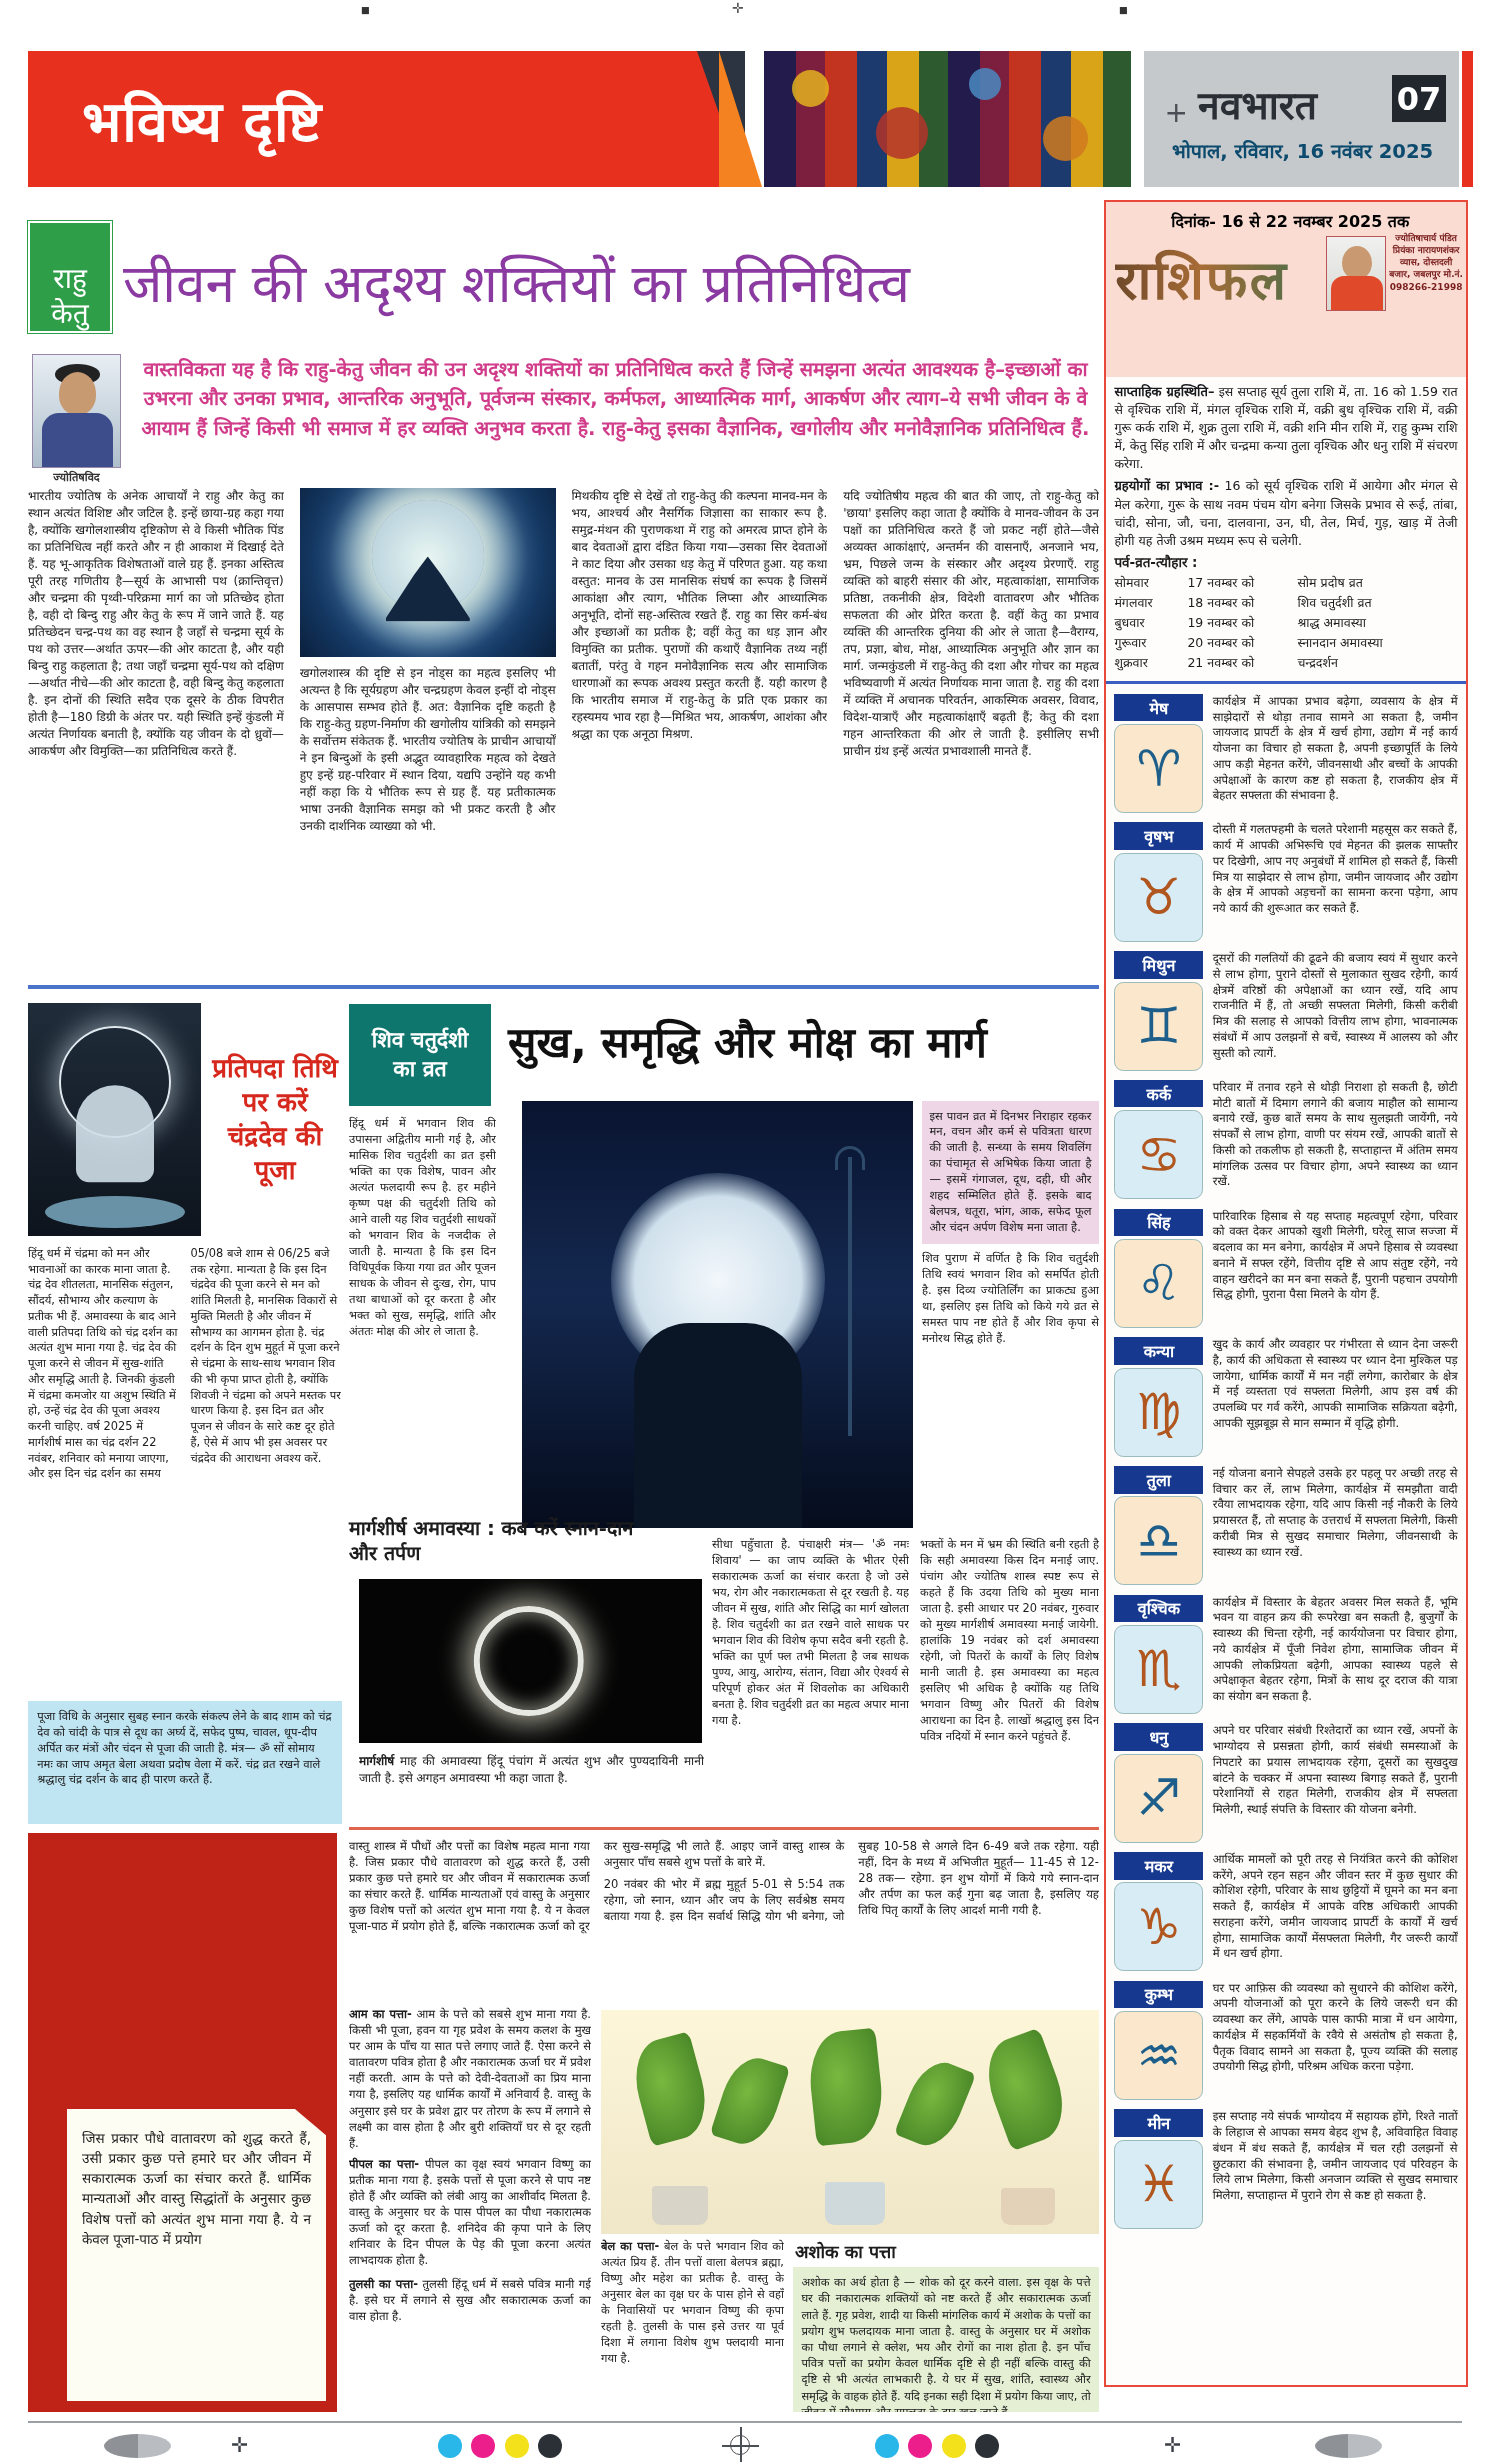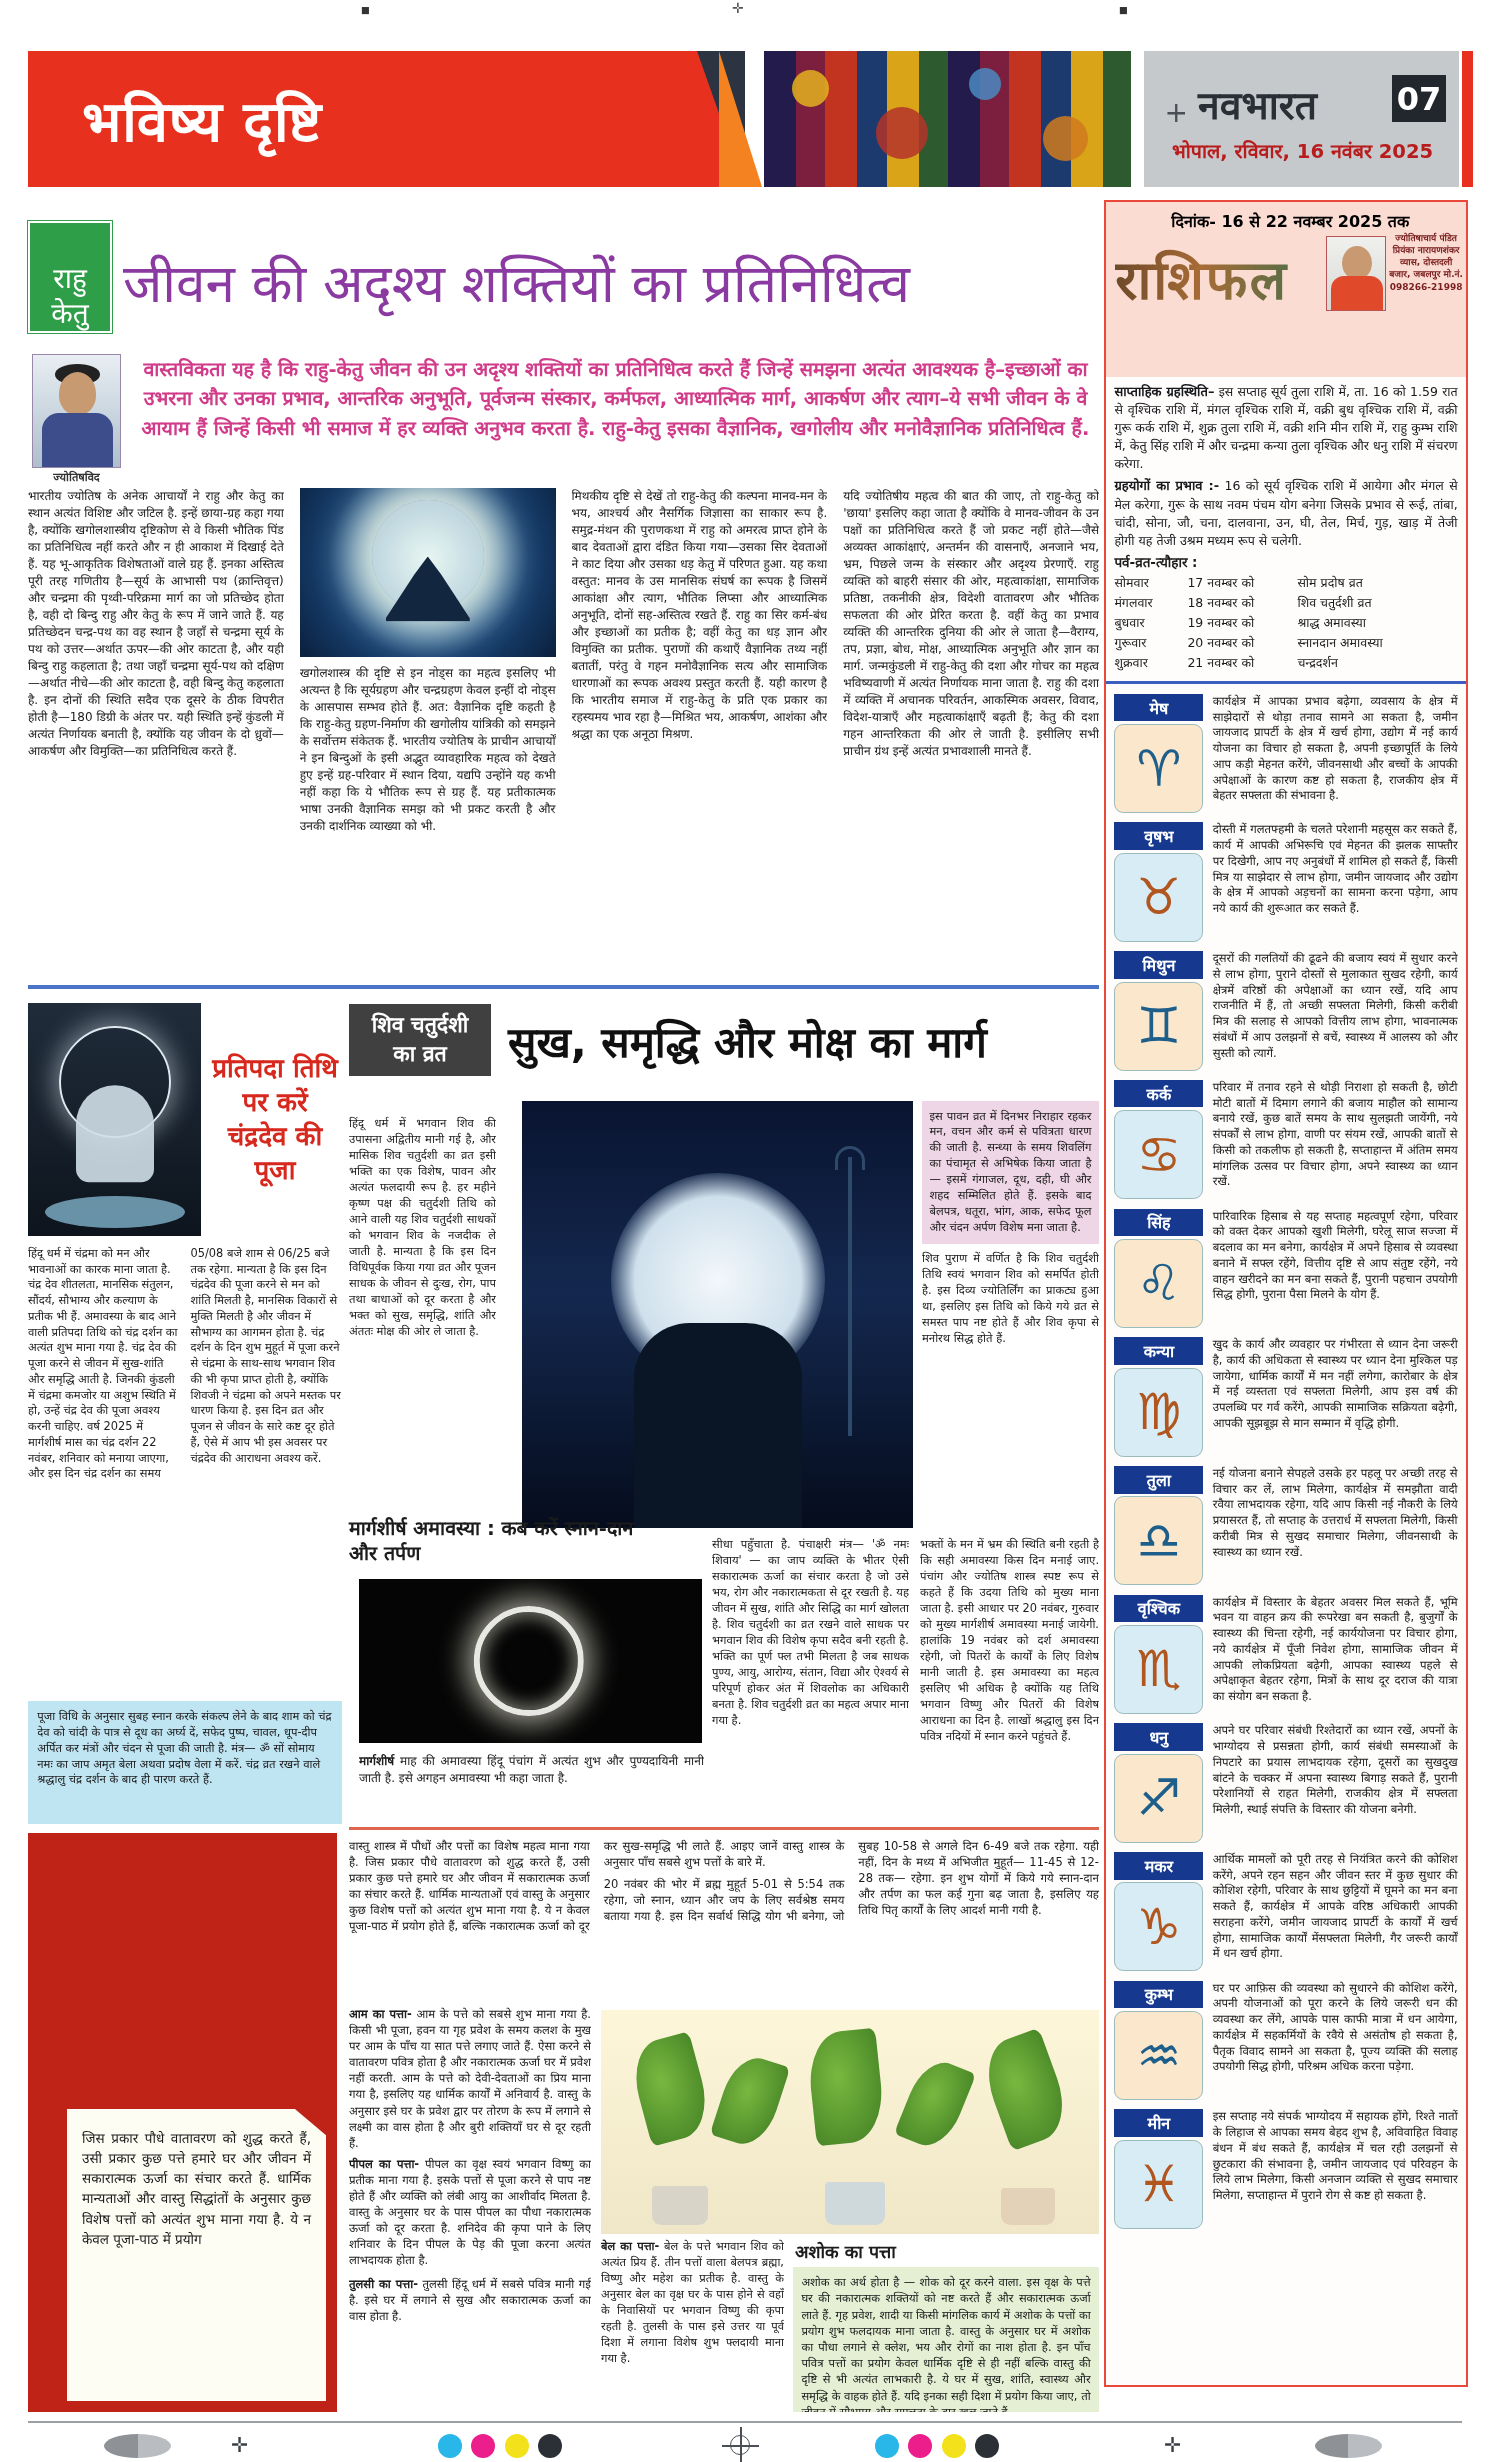--- a/index.html
+++ b/index.html
@@ -17,21 +17,21 @@
   .mh-tri-dark { left:669px; top:0; width:0; height:0; border-top:136px solid #2b3440; border-left:48px solid transparent; }
   .mh-tri-orange { left:691px; top:0; width:0; height:0; border-bottom:136px solid #f58220; border-right:43px solid transparent; }
   .mh-art { left:736px; top:0; width:367px; height:136px; overflow:hidden;
     background:repeating-linear-gradient(90deg,#241b4d 0 32px,#7c1f3e 32px 61px,#c23320 61px 93px,#1d3a6e 93px 123px,#d9a418 123px 155px,#2d5a2e 155px 184px); }
   .mh-art i { position:absolute; border-radius:50%; opacity:.85; }
   .mh-gray { left:1116px; top:0; width:315px; height:136px; background:#c6c9cc; }
   .mh-plus { position:absolute; left:20.5px; top:45px; font-size:28px; color:#4a4f55; }
   .mh-brand { position:absolute; left:54px; top:26px; font-size:39px; font-weight:bold; color:#2a2f36; }
   .mh-pagebox { position:absolute; right:13px; top:24px; width:54px; height:47px; background:#22272e; color:#fff;
     font-size:32px; font-weight:bold; display:flex; align-items:center; justify-content:center; }
-  .mh-edition { position:absolute; left:28px; top:86px; font-size:19.6px; font-weight:bold; color:#b91c1c; }
+  .mh-edition { position:absolute; left:28px; top:86px; font-size:19.6px; font-weight:bold; color:#0c4a6e; }
   .mh-redbar { left:1434px; top:0; width:11.2px; height:136px; background:#e8301f; }
   
   #main-article { left:28px; top:212px; width:1071px; height:773px; }
   .kicker { left:0; top:9.3px; width:84px; height:112px; background:#2f9e49; border:2.8px solid #fff; outline:0.9px solid #2f9e49;
     color:#fff; font-weight:normal; font-size:28px; display:flex; flex-direction:column; align-items:center; justify-content:flex-end; line-height:1.25; }
   .headline1 { left:95px; top:0; width:976px; height:138px; display:flex; align-items:center;
     color:#8a3aa1; font-size:53px; font-weight:normal; letter-spacing:0; }
   .author-photo { left:3.7px; top:142px; width:89px; height:114px; background:linear-gradient(#e8eef3,#aebfcc);
     border:0.9px solid #98a; overflow:hidden; }
   .author-photo .face { position:absolute; left:26px; top:17px; width:37px; height:43px; border-radius:50% 50% 45% 45%; background:#c89a72; }
@@ -65,21 +65,21 @@
     font-size:11.4px; line-height:1.38; overflow:hidden; }
   .moon-box { left:0; top:706px; width:314px; height:123px; background:#bfe4f2; padding:8.4px 9.3px;
     font-size:11.4px; line-height:1.38; overflow:hidden; }
   
   #vastu-red { left:28px; top:1833px; width:309px; height:579px; background:#bf2318; }
   .vastu-head { position:absolute; left:26px; top:24px; width:261px; color:#fff; font-size:41px; font-weight:bold; line-height:1.32; }
   .vastu-inset { position:absolute; left:39px; top:276px; width:259px; height:292px; background:#fdfdf4;
     clip-path:polygon(0 0, 88% 0, 100% 9%, 100% 100%, 0 100%); padding:18.6px 15px 11.2px 15px;
     font-size:13.5px; line-height:1.5; overflow:hidden; }
   
-  .shiv-label { left:349px; top:1004px; width:142px; height:72px; background:#404040; color:#fff;
+  .shiv-label { left:349px; top:1004px; width:142px; height:102px; background:#0f766e; color:#fff;
     font-weight:bold; font-size:21.4px; line-height:1.35; display:flex; flex-direction:column; align-items:center; justify-content:center; }
   .shiv-col { left:349px; top:1116px; width:147px; height:391px; font-size:11.4px; line-height:1.4; overflow:hidden; }
   .headline2 { left:508px; top:995px; width:592px; height:91px; display:flex; align-items:center;
     font-size:42px; font-weight:bold; color:#101010; }
   .shivaimg { left:522px; top:1101px; width:391px; height:427px; overflow:hidden;
     background:linear-gradient(180deg,#091430,#14284f 45%,#050c1c); }
   .shivaimg .moon { position:absolute; left:50%; top:42%; width:214px; height:214px; transform:translate(-50%,-50%);
     border-radius:50%; background:radial-gradient(circle,#f2f7fb 0%,#cfe0ec 55%,rgba(120,160,200,.15) 72%, transparent 75%); }
   .shivaimg .fig { position:absolute; left:50%; bottom:0; width:168px; height:205px; transform:translateX(-50%);
     background:#0a1626; border-radius:56px 56px 0 0; }

